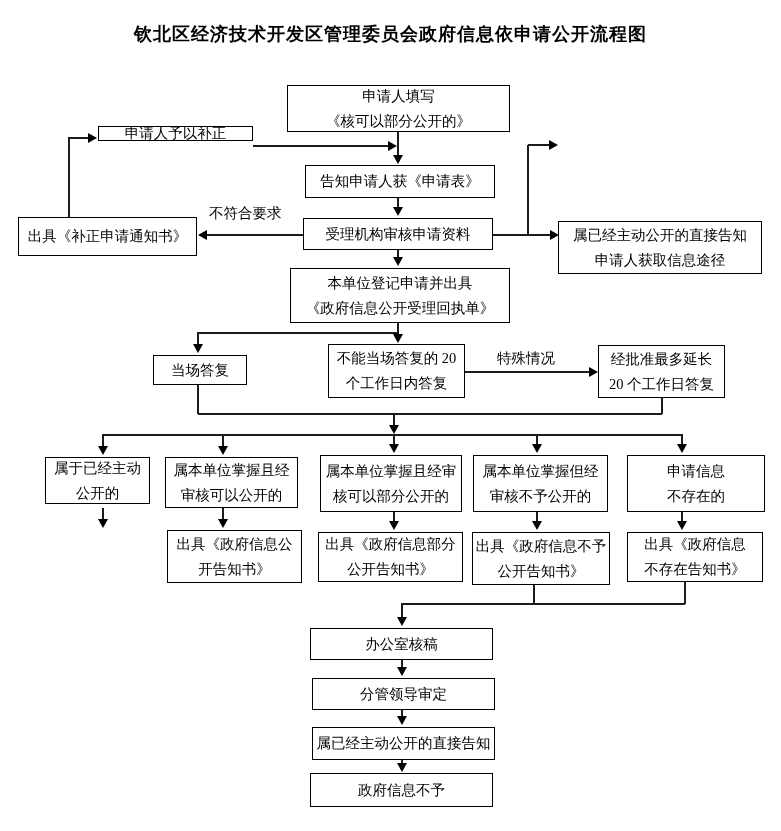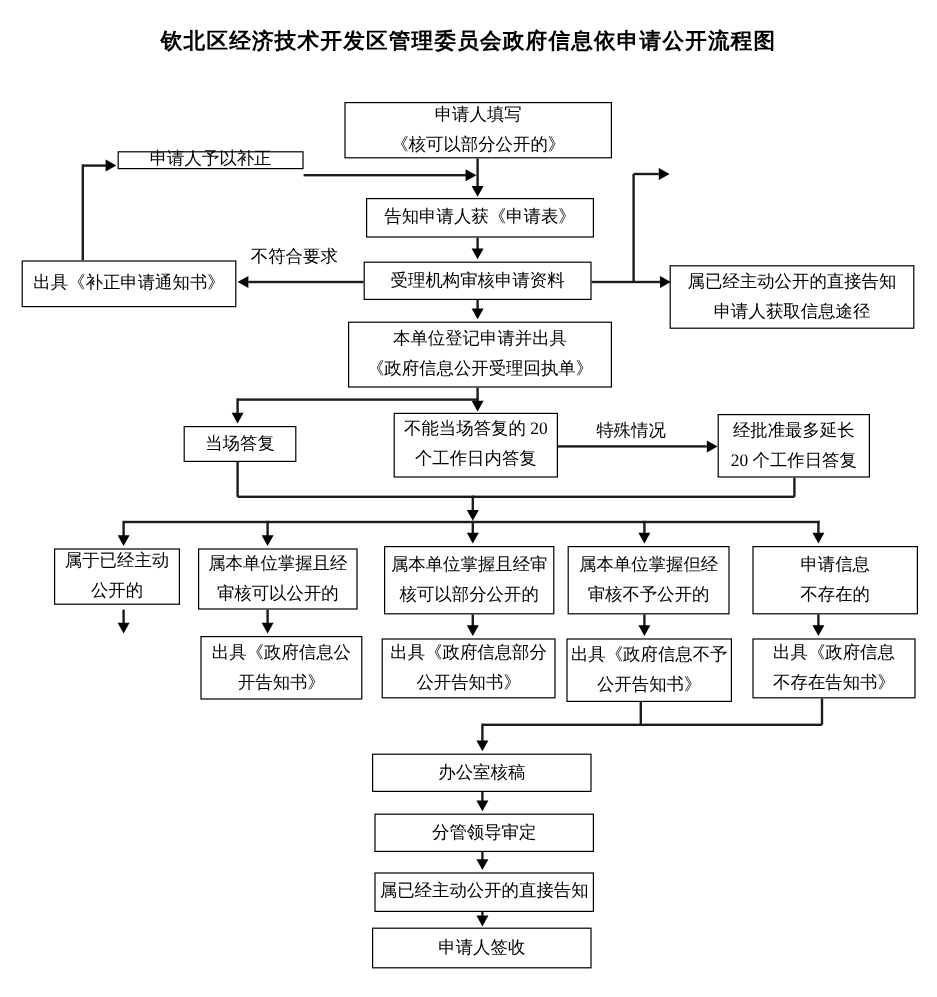--- a/index.html
+++ b/index.html
@@ -58,21 +58,21 @@
   <div class="node" style="left:318px;top:532px;width:145px;height:50px">出具《政府信息部分
 公开告知书》</div>
   <div class="node" style="left:472px;top:532px;width:138px;height:53px">出具《政府信息不予
 公开告知书》</div>
   <div class="node" style="left:627px;top:532px;width:136px;height:50px">出具《政府信息
 不存在告知书》</div>
 
   <div class="node" style="left:312px;top:678px;width:183px;height:32px">分管领导审定</div>
   <div class="node" style="left:310px;top:628px;width:183px;height:32px">办公室核稿</div>
   <div class="node" style="left:312px;top:727px;width:183px;height:33px">属已经主动公开的直接告知</div>
-  <div class="node" style="left:310px;top:773px;width:183px;height:34px">申请人签收</div>
+  <div class="node" style="left:310px;top:773px;width:183px;height:34px">政府信息不予</div>
 
   <div class="elabel" style="left:209px;top:204px">不符合要求</div>
   <div class="elabel" style="left:497px;top:349px">特殊情况</div>
 
   <div class="hl" style="left:253px;top:145px;width:137px"></div>
   <div class="hl" style="left:207px;top:234px;width:96px"></div>
   <div class="hl" style="left:69px;top:137px;width:20px"></div>
   <div class="hl" style="left:493px;top:234px;width:57px"></div>
   <div class="hl" style="left:528px;top:144px;width:21px"></div>
   <div class="hl" style="left:198px;top:332px;width:200px"></div>

